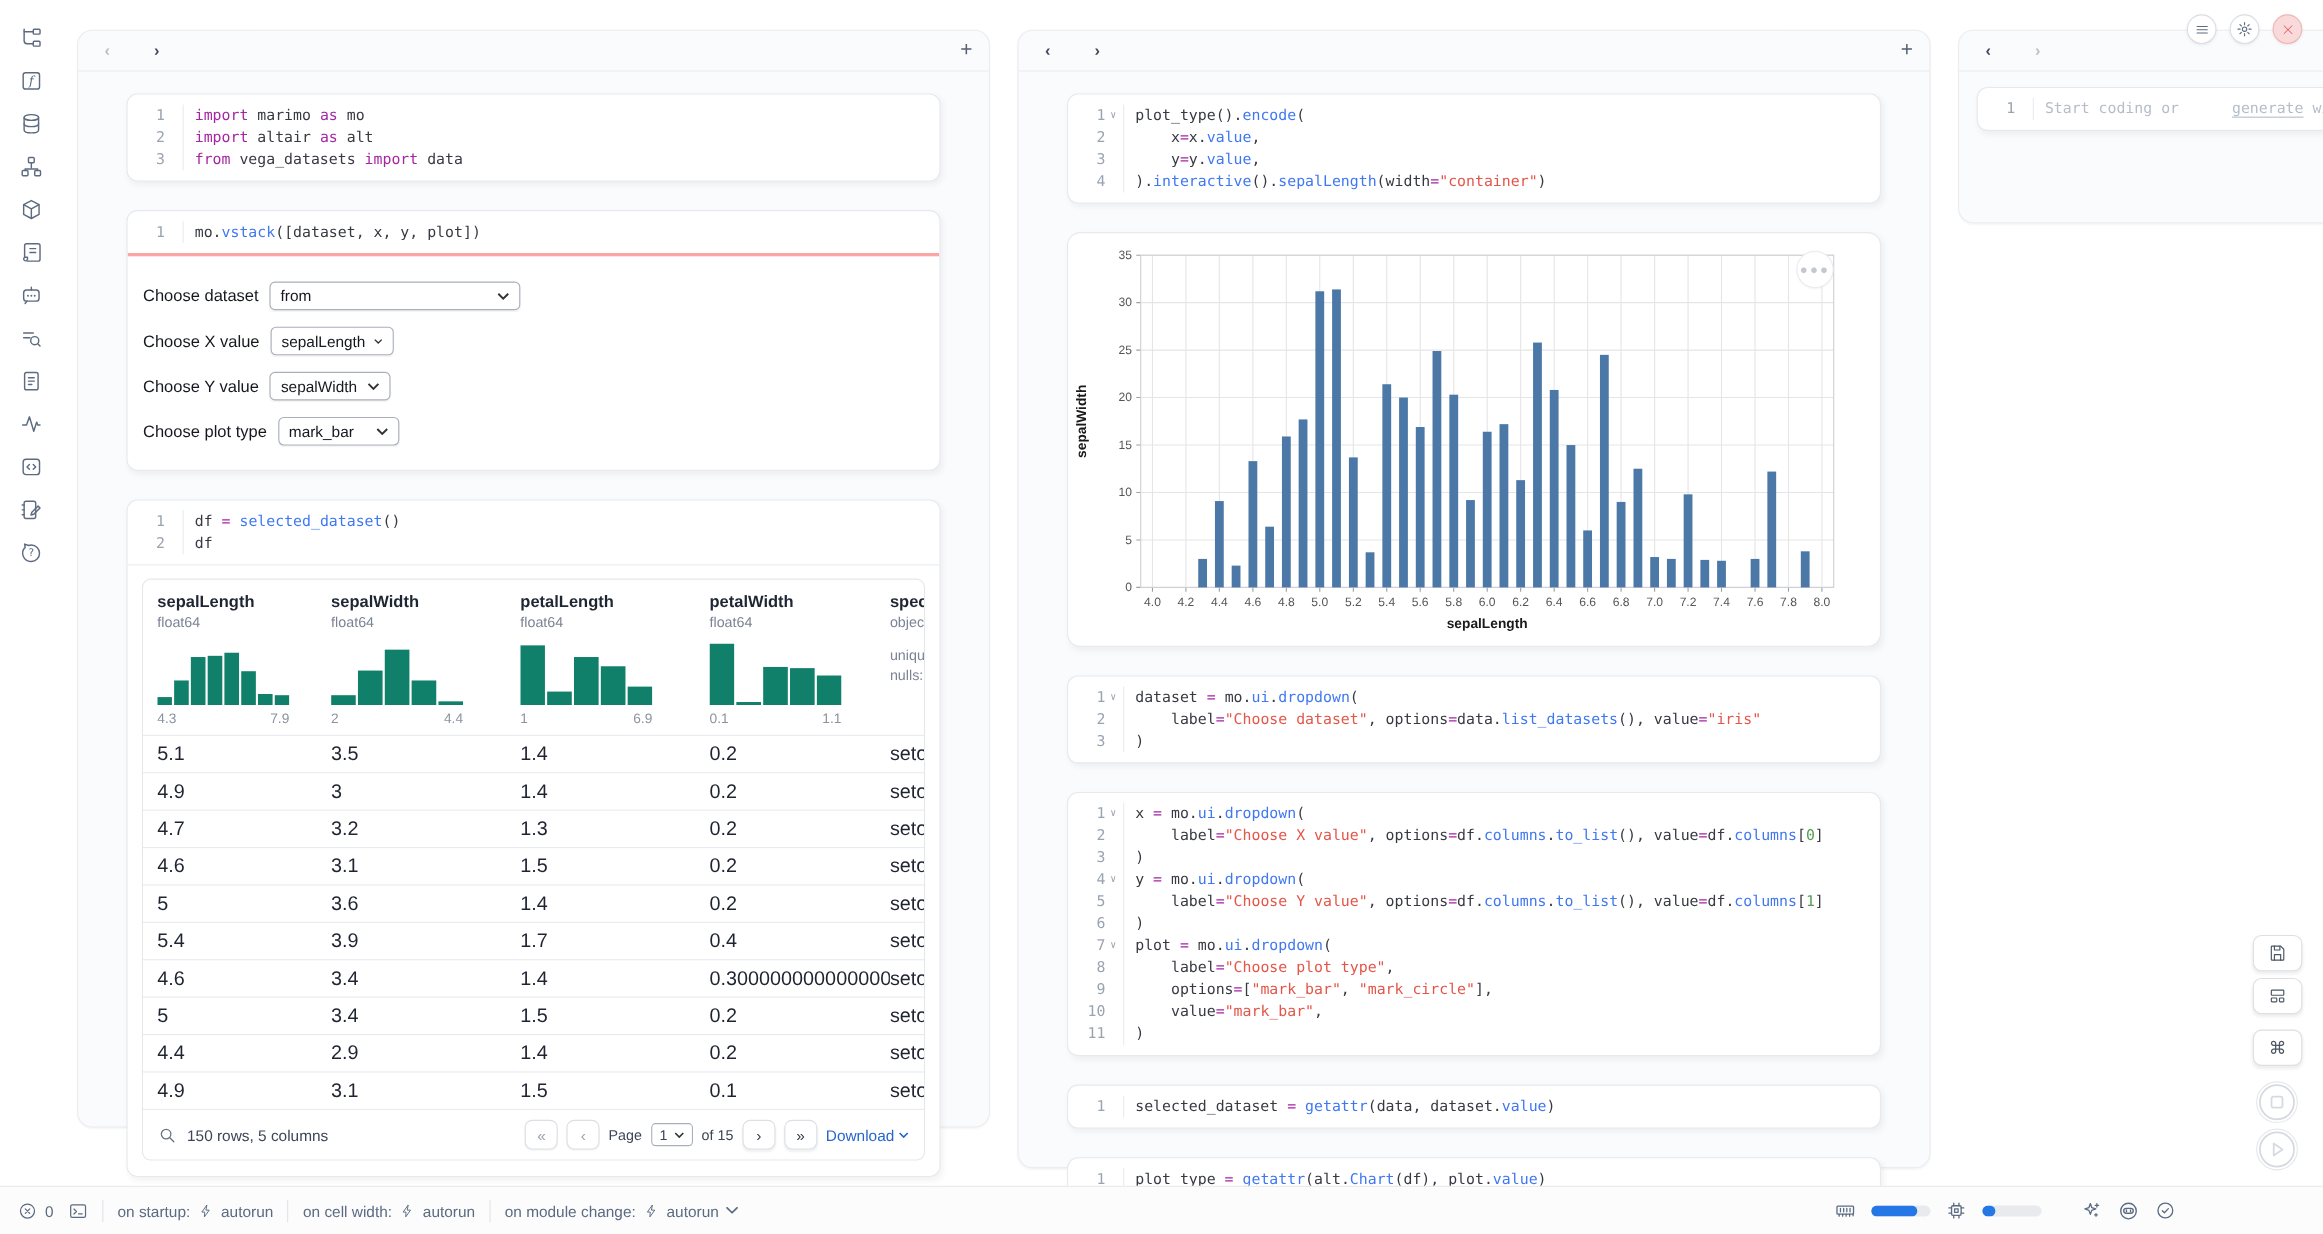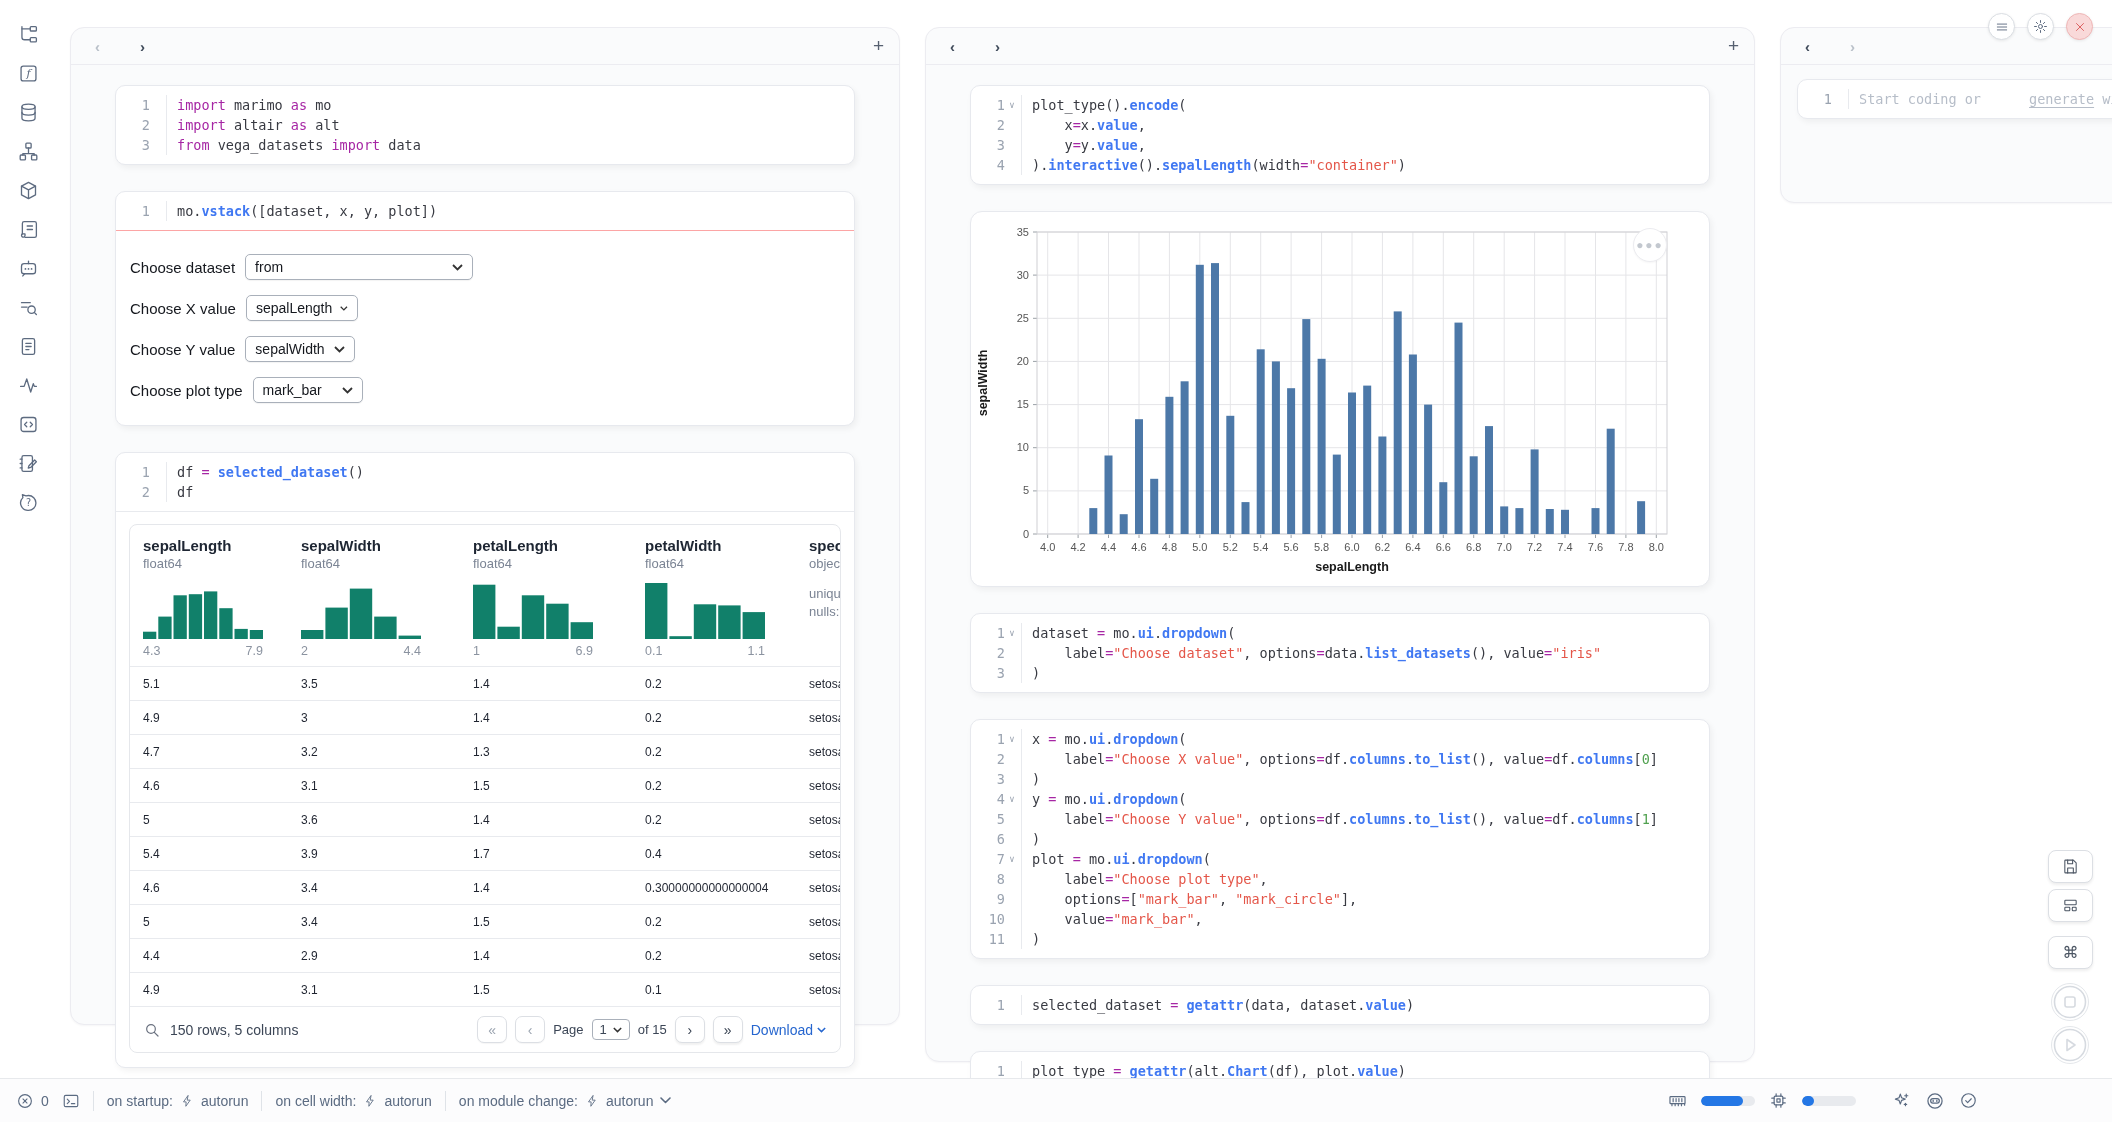--- a/index.html
+++ b/index.html
@@ -28,40 +28,40 @@
 
   
   .cell { background:#fff; border:1px solid #e7e9ee; border-radius:10px;
     box-shadow:2px 3px 6px rgba(0,0,0,.05); margin-bottom:26px; overflow:hidden; }
   .codearea { padding:9px 10px 9px 8px; }
   .codeline { display:flex; font-family:"DejaVu Sans Mono", monospace; font-size:13.5px;
     line-height:20px; white-space:pre; }
   .lnum { width:26px; text-align:right; color:#9aa3b0; flex:none; user-select:none; }
   .fold { width:14px; text-align:center; color:#9aa3b0; font-size:9px; flex:none; }
   .lcode { border-left:1px solid #e8eaee; padding-left:10px; margin-left:2px; flex:1; }
-  .tk-p { color:#383a42; } .tk-k { color:#a626a4; } .tk-f { color:#4078f2;font-weight:bold; }
+  .tk-p { color:#383a42; } .tk-k { color:#a626a4; } .tk-f { color:#4078f2; }
   .tk-s { color:#e45649; } .tk-n { color:#50a14f; }
 
   
-  .cell-output { border-top:1px solid #fca5a5; padding:8px 14px 22px 14px; }
+  .cell-output { border-top:3px solid #fca5a5; padding:8px 14px 22px 14px; }
   .ctrl-row { display:flex; align-items:center; gap:10px; margin-top:15px; font-size:15px; color:#15181e; }
   .select { display:inline-flex; align-items:center; justify-content:space-between; gap:8px;
     border:1px solid #a9b0ba; border-radius:5px; padding:4px 9px; font-size:14px; color:#15181e;
     background:#fff; box-shadow:0 1px 1px rgba(0,0,0,.05); cursor:pointer; white-space:nowrap; }
 
   
   .table-card { margin:12px 13px 14px 13px; border:1px solid #e5e7eb; border-radius:8px; overflow:hidden; background:#fff; }
   .tgrid { display:grid; grid-template-columns:158px 172px 172px 164px 1fr; padding-left:13px; }
   .thead { padding-top:12px; padding-bottom:8px; }
   .thname { font-weight:bold; font-size:15px; color:#1e2633; }
   .thdtype { font-size:13px; color:#7b8494; margin-top:2px; }
   .thcol svg { display:block; margin-top:12px; }
   .range { display:flex; justify-content:space-between; width:120px; color:#8b93a0; font-size:12.5px; margin-top:5px; }
   .thextra { font-size:13px; color:#7b8494; margin-top:14px; line-height:18px; white-space:nowrap; }
-  .trow { height:34px; align-items:center; border-top:1px solid #e8eaee; font-size:12px; color:#1f2430; }
+  .trow { height:34px; align-items:center; border-top:1px solid #e8eaee; font-size:18px; color:#1f2430; }
   .trow span { overflow:hidden; white-space:nowrap; padding-right:6px; }
   .tfoot { border-top:1px solid #e8eaee; height:46px; display:flex; align-items:center;
     justify-content:space-between; padding:0 14px; }
   .tfoot-left { display:flex; align-items:center; gap:10px; font-size:14px; color:#3c4656; }
   .tfoot-right { display:flex; align-items:center; gap:8px; font-size:13px; color:#3c4656; }
   .pbtn { width:30px; height:27px; border:1px solid #dcdfe4; border-radius:7px; background:#fff;
     box-shadow:0 2px 2px rgba(0,0,0,.06); display:flex; align-items:center; justify-content:center;
     font-size:14px; color:#374151; cursor:pointer; }
   .pbtn.dim { color:#9aa3af; box-shadow:0 1px 1px rgba(0,0,0,.04); }
   .mini-select { display:inline-flex; align-items:center; gap:6px; border:1px solid #a9b0ba;

